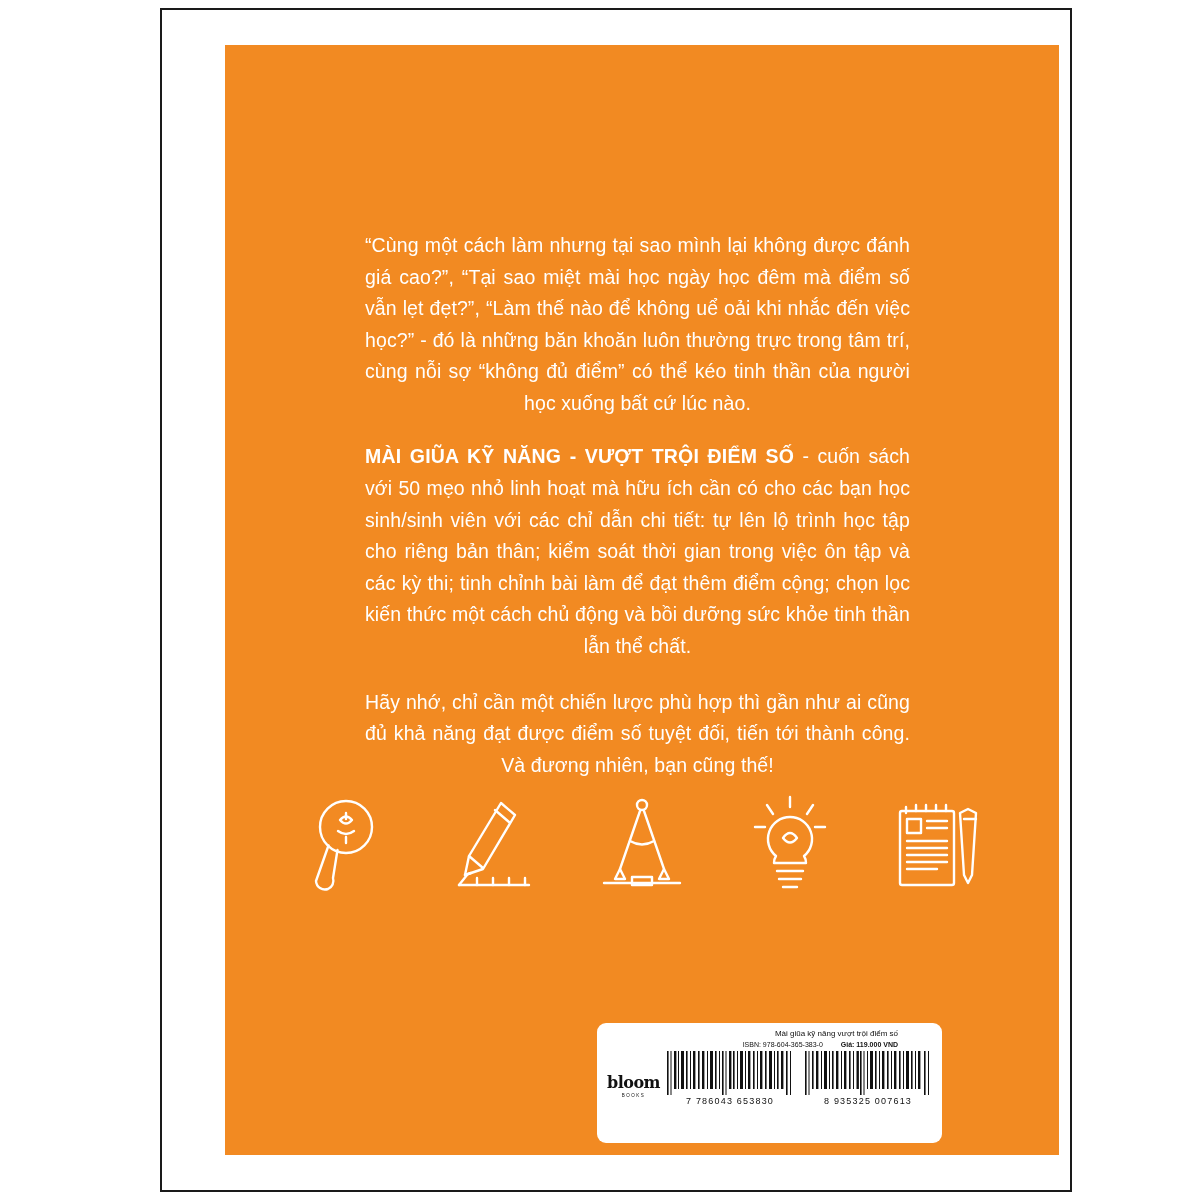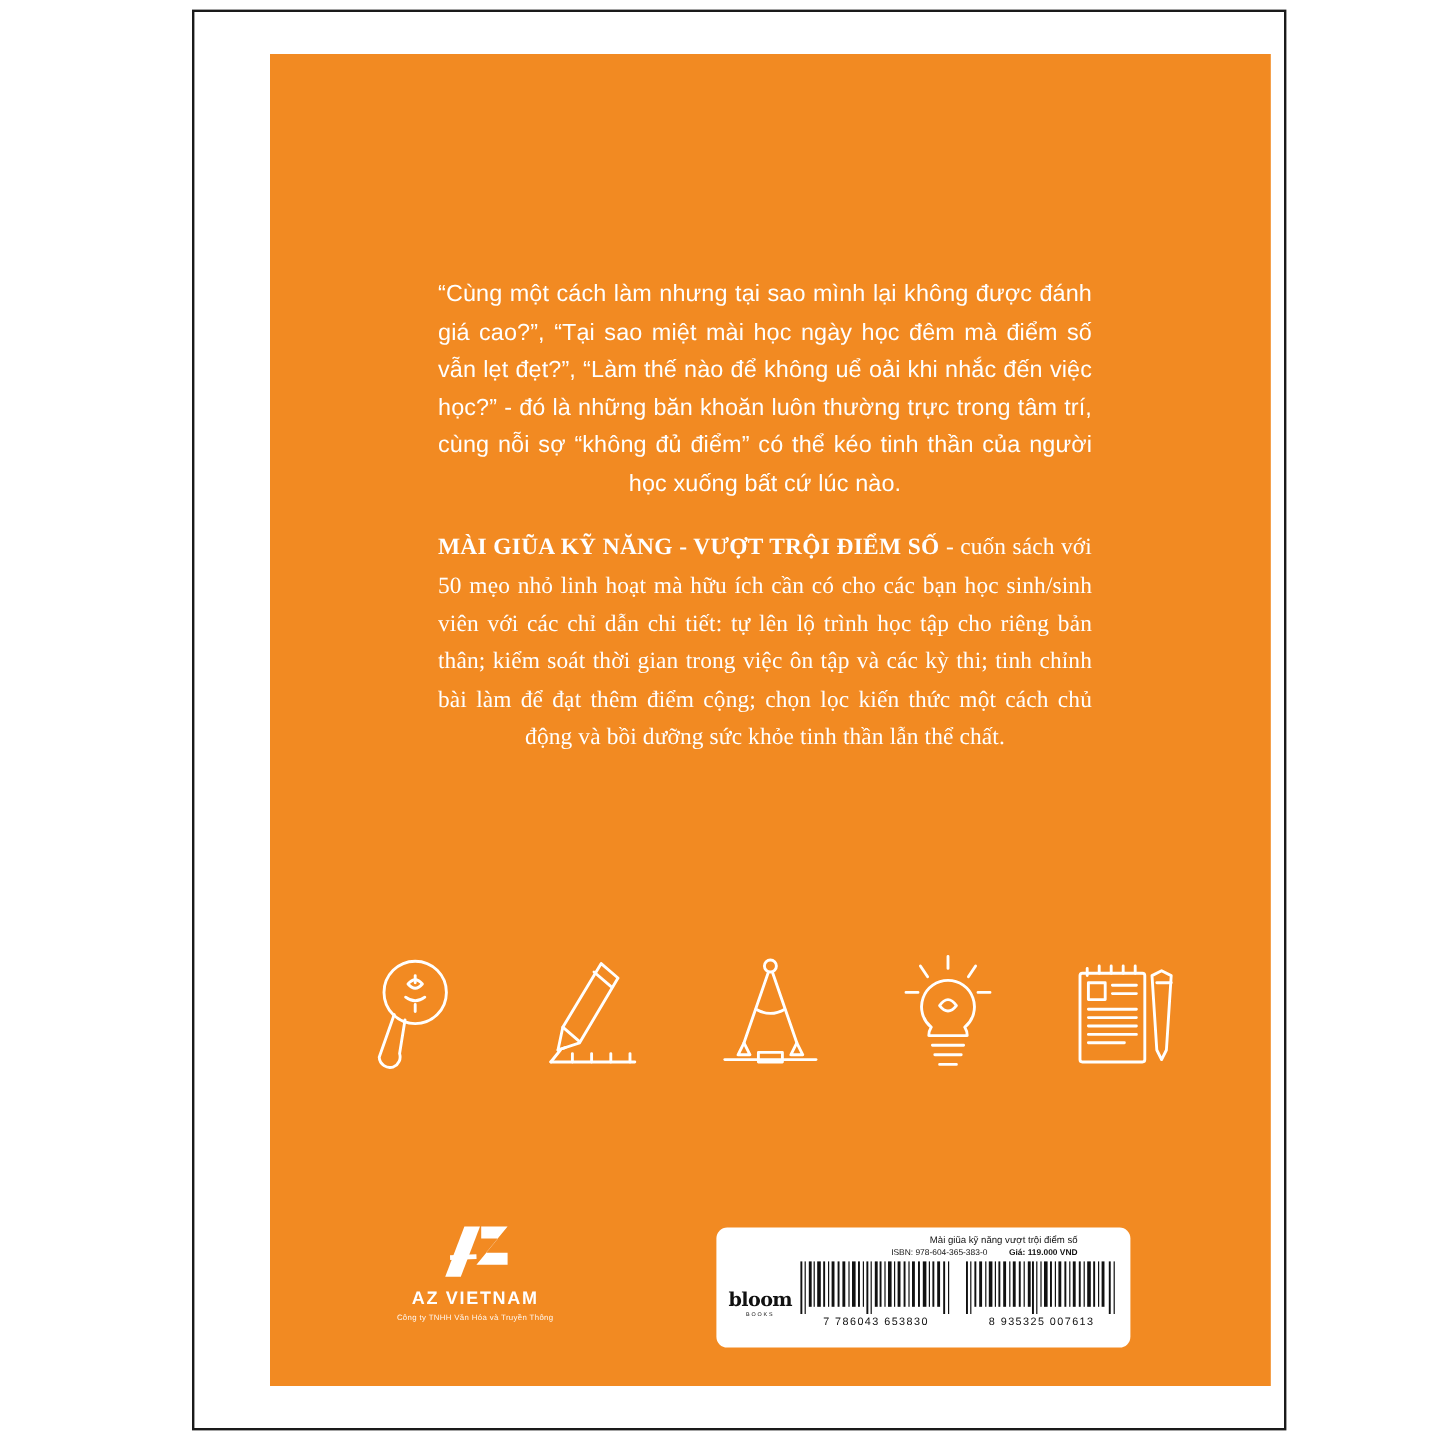--- a/index.html
+++ b/index.html
@@ -56,21 +56,21 @@
   .para {
     font-size: 19.5px;
     line-height: 1.62;
     text-align: justify;
     text-align-last: center;
     letter-spacing: 0.1px;
     margin: 0 0 22px 0;
     font-weight: 400;
   }
   .para:last-child { margin-bottom: 0; }
-  .para.second { margin-bottom: 24px; font-family: Liberation Serif, serif; }
+  .para.second { margin-bottom: 24px; }
   .strong-lead {
     font-weight: 700;
     letter-spacing: 0.2px;
   }
 
   
   .icon-row {
     position: absolute;
     left: 0;
     right: 0;
@@ -114,21 +114,21 @@
     margin-top: 4px;
     opacity: 0.95;
   }
 
   
   .barcode-panel {
     position: absolute;
     left: 372px;
     top: 978px;
     width: 345px;
-    height: 100px;
+    height: 120px;
     background: #ffffff;
     border-radius: 9px;
     box-sizing: border-box;
     padding: 6px 10px 4px 10px;
   }
   .bp-title {
     text-align: right;
     font-size: 8px;
     color: #111;
     padding-right: 34px;
@@ -191,20 +191,21 @@
 
 <div id="page">
   <div class="page-frame"></div>
 
   <div class="cover">
     <div class="cover-inner">
 
       <div class="textblock">
         <p class="para">“Cùng một cách làm nhưng tại sao mình lại không được đánh giá cao?”, “Tại sao miệt mài học ngày học đêm mà điểm số vẫn lẹt đẹt?”, “Làm thế nào để không uể oải khi nhắc đến việc học?” - đó là những băn khoăn luôn thường trực trong tâm trí, cùng nỗi sợ “không đủ điểm” có thể kéo tinh thần của người học xuống bất cứ lúc nào.</p>
         <p class="para second"><span class="strong-lead">MÀI GIŨA KỸ NĂNG - VƯỢT TRỘI ĐIỂM SỐ</span><span> - cuốn sách với 50 mẹo nhỏ linh hoạt mà hữu ích cần có cho các bạn học sinh/sinh viên với các chỉ dẫn chi tiết: tự lên lộ trình học tập cho riêng bản thân; kiểm soát thời gian trong việc ôn tập và các kỳ thi; tinh chỉnh bài làm để đạt thêm điểm cộng; chọn lọc kiến thức một cách chủ động và bồi dưỡng sức khỏe  tinh thần lẫn thể chất.</span></p>
+        <p class="para">Hãy nhớ, chỉ cần một chiến lược phù hợp thì gần như ai cũng đủ khả năng đạt được điểm số tuyệt đối, tiến tới thành công. Và đương nhiên, bạn cũng thế!</p>
       </div>
 
       <div class="icon-row">
 
         <div class="icon-cell">
           <svg width="84" height="104" viewBox="0 0 84 104" fill="none" stroke="#ffffff" stroke-width="2.4" stroke-linecap="round" stroke-linejoin="round">
             <circle cx="42" cy="34" r="26"></circle>
             <path d="M24.5 52.5 L12 88 a9 9 0 0 0 12 8 a9 9 0 0 0 5 -11 L33.5 57"></path>
             <path d="M42 20 v6 M42 44 v6"></path>
             <path d="M36 27 q6 -7 12 0 q-6 7 -12 0 z"></path>
@@ -252,32 +253,20 @@
             <rect x="17" y="26" width="14" height="14"></rect>
             <path d="M37 28 h20 M37 35 h20"></path>
             <path d="M17 48 h40 M17 55 h40 M17 62 h40 M17 69 h40 M17 76 h30"></path>
             <path d="M78 16 l8 4 l-4 62 l-4 8 l-4 -8 l-4 -62 z"></path>
             <path d="M74 26 h12"></path>
           </svg>
         </div>
 
       </div>
 
-      <div class="publisher">
-        <div class="pub-mark">
-          <svg width="58" height="46" viewBox="0 0 58 46" fill="#ffffff">
-            <path d="M20 2 L33 2 L17 44 L4 44 Z"></path>
-            <path d="M34 2 L56 2 L56 10 L42 10 L56 10 L56 18 L34 18 Z" opacity="0"></path>
-            <path d="M34 2 L56 2 L38 24 L56 24 L56 34 L30 34 L48 12 L34 12 Z"></path>
-            <rect x="8" y="26" width="22" height="4" transform="rotate(-2 8 26)"></rect>
-          </svg>
-        </div>
-        <div class="pub-name">AZ VIETNAM</div>
-        <div class="pub-tagline">Công ty TNHH Văn Hóa và Truyền Thông</div>
-      </div>
 
       <div class="barcode-panel">
         <div class="bp-title">Mài giũa kỹ năng vượt trội điểm số</div>
         <div class="bp-row">
           <span>ISBN: 978-604-365-383-0</span>
           <span class="bp-price">Giá: 119.000 VND</span>
         </div>
         <div class="bp-main">
           <div class="bloom-logo">
             <div class="bloom-word">bloom</div>

